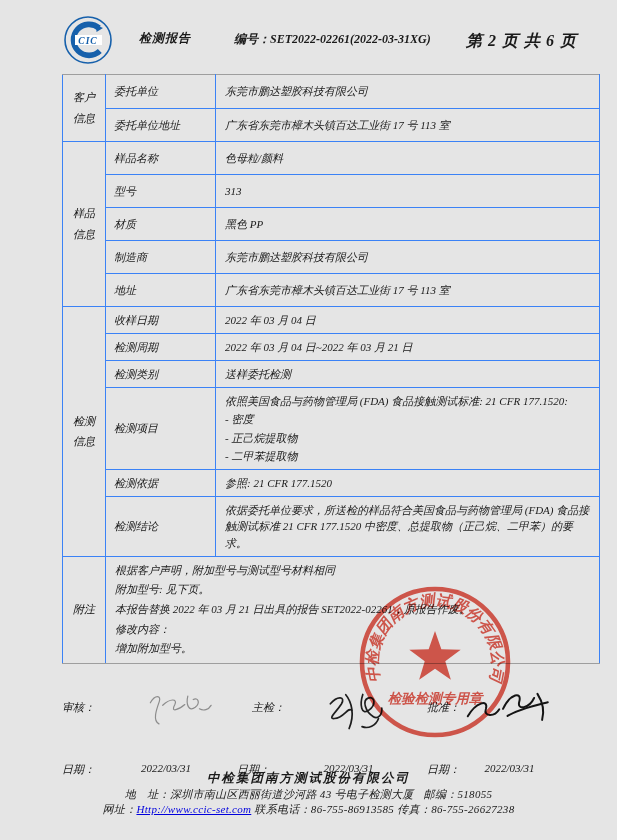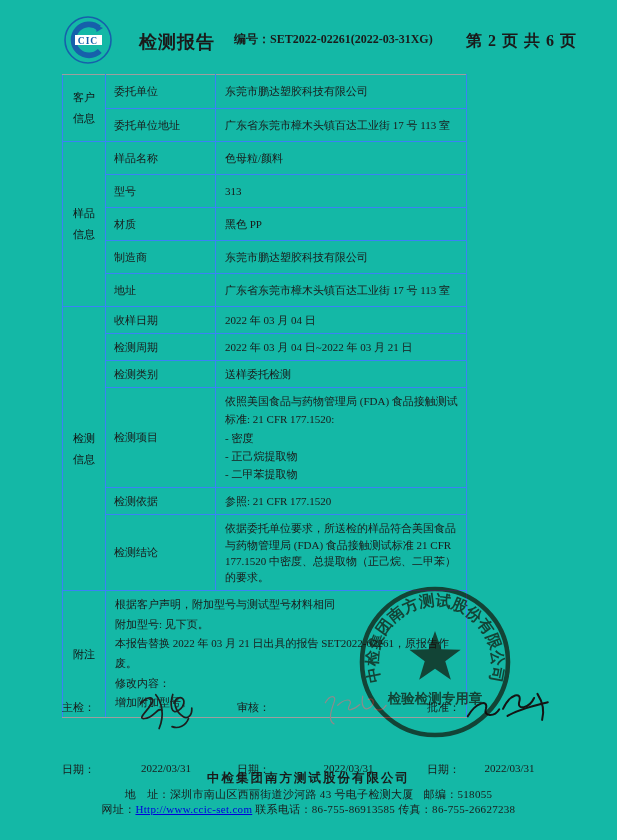--- a/index.html
+++ b/index.html
@@ -2,31 +2,31 @@
 <html><head>
 <meta charset="utf-8">
 <style>
   * { margin:0; padding:0; box-sizing:border-box; }
   html,body { background:#ffffff; }
   body {
     width:617px; height:840px;
     font-family:"Liberation Serif","DejaVu Serif",serif;
     color:#1a1a1a; position:relative; overflow:hidden;
   }
-  .page { position:relative; width:617px; height:840px; background:#14b8a6; }
+  .page { position:relative; width:617px; height:840px; background:#e5e5e5;font-style:italic; }
 
   
   .header { position:absolute; top:0; left:0; width:617px; height:74px; }
   .logo { position:absolute; left:63px; top:15px; width:50px; height:50px; }
-  .rpt-title { position:absolute; left:139px; top:30px; font-size:18px; font-weight:bold; letter-spacing:1px; }
+  .rpt-title { position:absolute; left:139px; top:30px; font-size:12px; font-weight:bold; letter-spacing:1px; }
   .rpt-no { position:absolute; left:234px; top:31px; font-size:12px; font-weight:bold; }
   .rpt-page { position:absolute; left:466px; top:31px; font-size:16px; font-weight:bold; letter-spacing:1px; }
 
   
-  table.report { position:absolute; left:62px; top:74px; width:405px; border-collapse:collapse; table-layout:fixed; }
+  table.report { position:absolute; left:62px; top:74px; width:538px; border-collapse:collapse; table-layout:fixed; }
   table.report td { border:1px solid #3b82f6; font-size:11px; vertical-align:middle; }
   table.report tr.sec > td { border-top:1.4px solid #9e9e9e; }
   table.report tr.last > td { border-bottom:1.4px solid #9e9e9e; }
   td.cat { width:43px; text-align:center; line-height:1.9; white-space:pre-line; color:#111; }
   td.lbl { width:110px; padding:4px 16px 4px 8px; }
   td.val { padding:4px 6px 4px 9px; }
   .h34 { height:34px; } .h33 { height:33px; } .h27 { height:27px; }
   .pre { white-space:pre-line; line-height:1.66; padding-top:7px; padding-bottom:7px; }
   .concl { line-height:1.48; }
   .note-val { line-height:1.78;margin-top:43px; }
@@ -145,39 +145,39 @@
 附加型号: 见下页。
 本报告替换 2022 年 03 月 21 日出具的报告 SET2022-02261，原报告作废。
 修改内容：
 增加附加型号。</td>
     </tr>
   </tbody>
     </table>
 
   <div class="sig-block">
     <div class="sig-cols">
+      <div class="sig-col c2">
+        <span class="role">审核：</span>
+        <svg class="sig-svg" width="120" height="50" viewBox="0 0 120 50">
+          <g stroke="#8c8c8c" stroke-width="1.2" fill="none" stroke-linecap="round" transform="rotate(-7 60 25)">
+            <path d="M38,14 C44,6 50,8 47,14 C43,22 38,32 44,36"></path>
+            <path d="M50,18 C58,12 66,13 62,19 C56,27 66,24 72,20"></path>
+            <path d="M76,12 C73,20 75,28 82,24 C88,20 86,14 81,16"></path>
+            <path d="M86,26 C90,29 95,28 98,24"></path>
+          </g>
+        </svg>
+      </div>
       <div class="sig-col c1">
         <span class="role">主检：</span>
         <svg class="sig-svg" width="110" height="52" viewBox="0 0 110 52">
           <g stroke="#1d1d1d" stroke-width="1.7" fill="none" stroke-linecap="round" transform="rotate(-4 55 26)">
             <path d="M30,16 C38,8 46,10 41,17 C35,25 26,31 33,31 C43,31 47,20 51,24"></path>
             <path d="M46,8 C51,15 54,28 47,42"></path>
             <path d="M63,9 C59,19 60,30 68,25 C76,20 75,11 68,13 C62,15 64,26 72,32 C76,35 81,31 81,24"></path>
             <path d="M77,34 C74,41 66,44 60,41"></path>
-          </g>
-        </svg>
-      </div>
-      <div class="sig-col c2">
-        <span class="role">审核：</span>
-        <svg class="sig-svg" width="120" height="50" viewBox="0 0 120 50">
-          <g stroke="#8c8c8c" stroke-width="1.2" fill="none" stroke-linecap="round" transform="rotate(-7 60 25)">
-            <path d="M38,14 C44,6 50,8 47,14 C43,22 38,32 44,36"></path>
-            <path d="M50,18 C58,12 66,13 62,19 C56,27 66,24 72,20"></path>
-            <path d="M76,12 C73,20 75,28 82,24 C88,20 86,14 81,16"></path>
-            <path d="M86,26 C90,29 95,28 98,24"></path>
           </g>
         </svg>
       </div>
       <div class="sig-col c3">
         <span class="role">批准：</span>
         <svg class="sig-svg" width="105" height="52" viewBox="0 0 105 52">
           <g stroke="#141414" stroke-width="2.1" fill="none" stroke-linecap="round" transform="rotate(-6 52 26)">
             <path d="M8,26 C18,12 32,10 28,20 C24,28 36,30 42,22"></path>
             <path d="M46,22 C56,6 68,6 64,16 C60,26 74,24 80,14"></path>
             <path d="M50,30 C62,24 80,22 94,20"></path>

